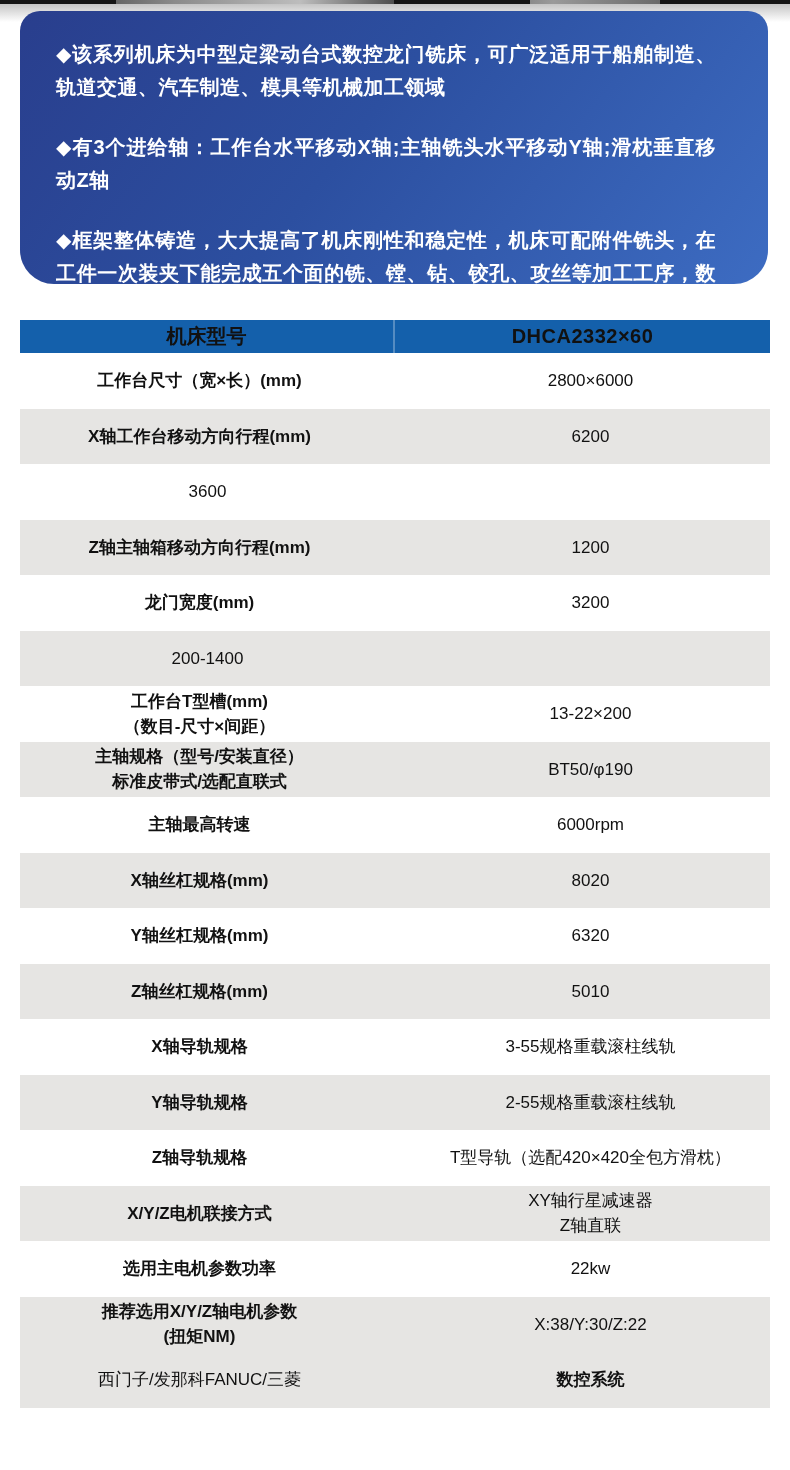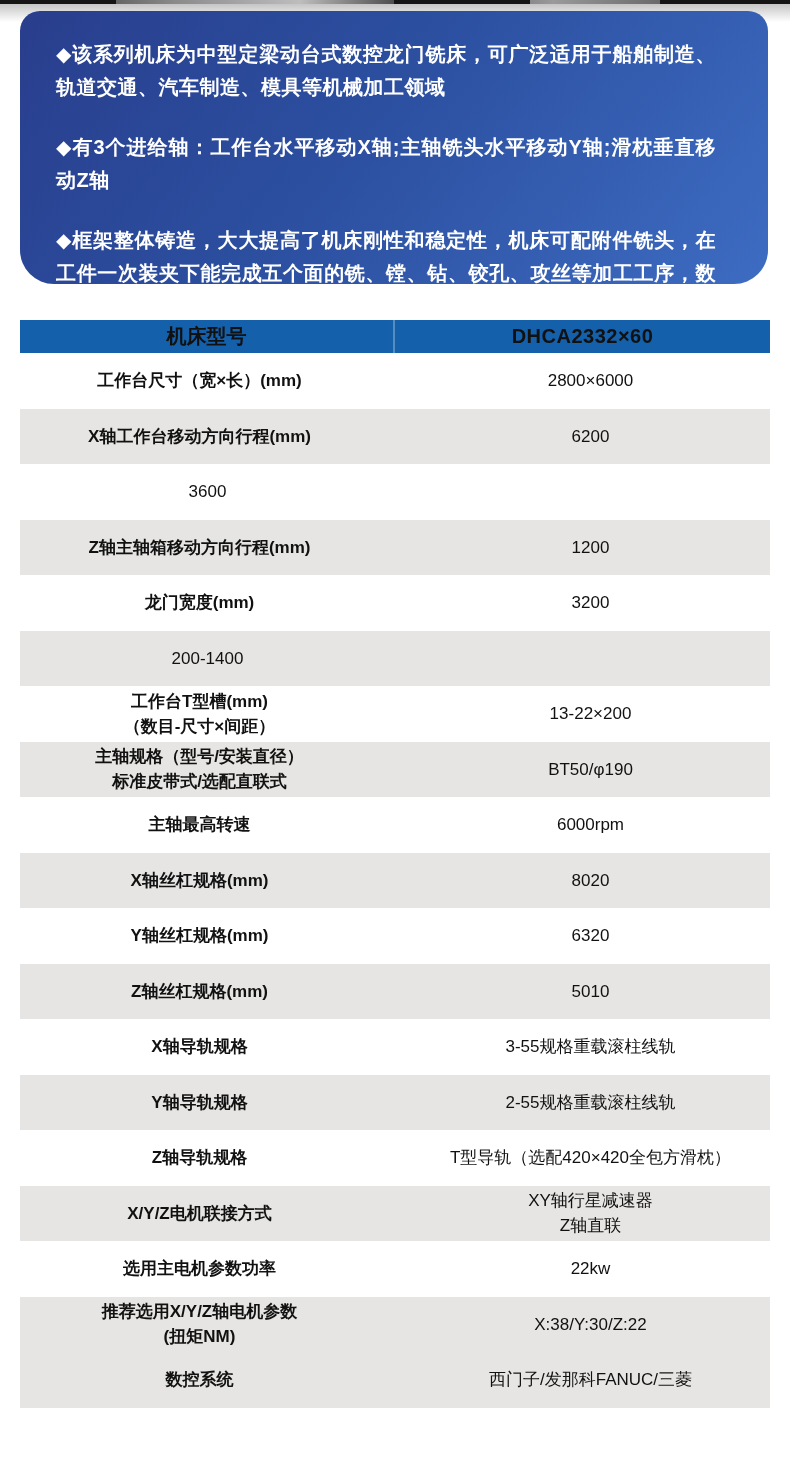--- a/index.html
+++ b/index.html
@@ -226,21 +226,21 @@
       <div class="row alt">
         <div class="cell label">
           <div>推荐选用X/Y/Z轴电机参数</div>
           <div>(扭矩NM)</div>
         </div>
         <div class="cell value">
           <div>X:38/Y:30/Z:22</div>
         </div>
       </div>
       <div class="row alt">
+        <div class="cell value">
+          <div>西门子/发那科FANUC/三菱</div>
+        </div>
         <div class="cell label">
           <div>数控系统</div>
-        </div>
-        <div class="cell value">
-          <div>西门子/发那科FANUC/三菱</div>
         </div>
       </div>
     </div>
 </div>
 
 </body></html>

